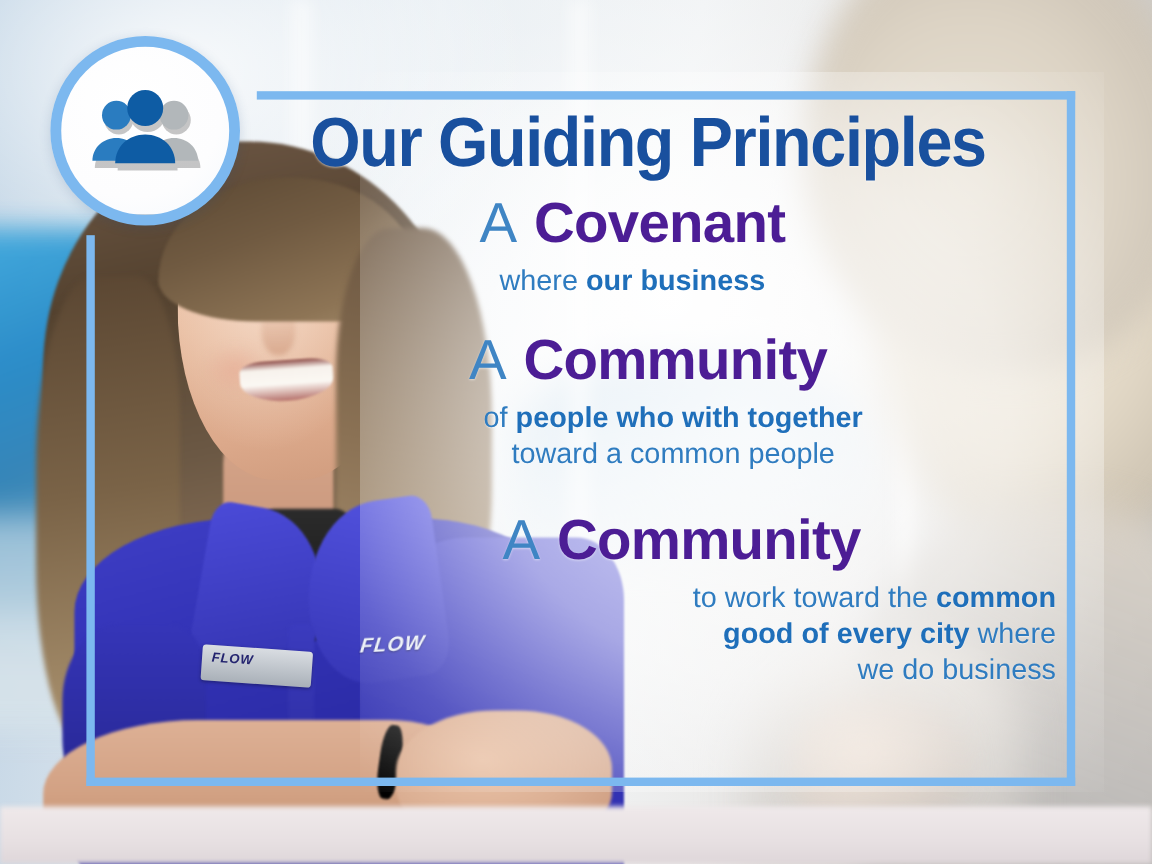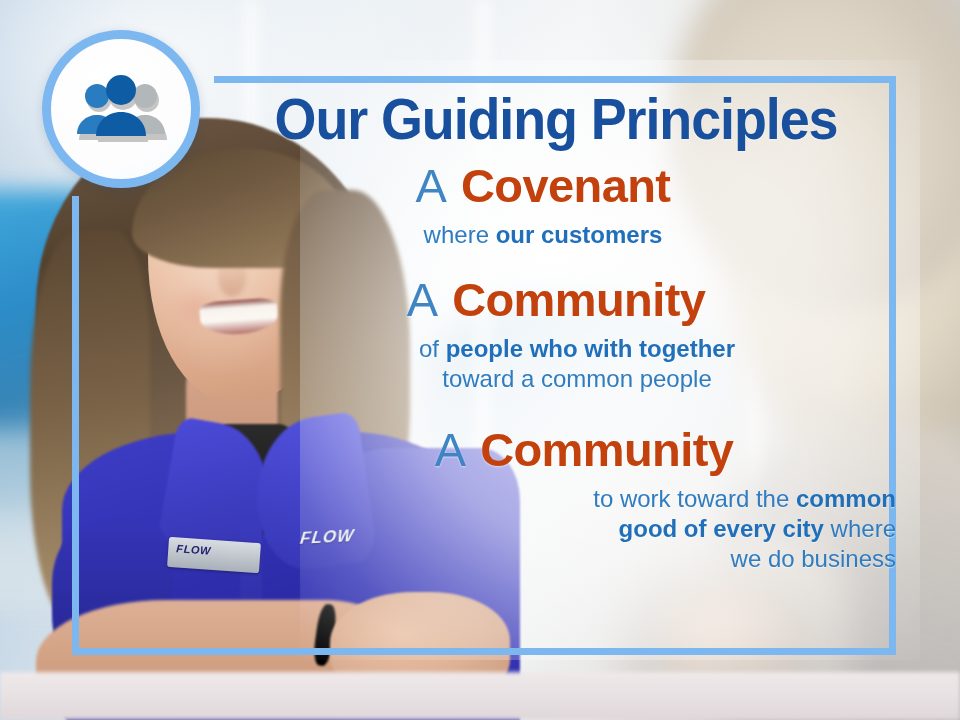--- a/index.html
+++ b/index.html
@@ -351,21 +351,21 @@
     background: radial-gradient(circle at 42% 36%, #ffffff 0%, #fdfdfe 62%, #f4f8fc 100%);
     border: 9px solid #7cb8ef;
     box-shadow: 0 2px 10px rgba(40,80,130,.18);
     display: flex; align-items: center; justify-content: center;
   }
   .people-icon { display: block; }
 
   
   .text-col {
     position: absolute;
-    left: 216px; top: 86px;
+    left: 200px; top: 86px;
     width: 680px;
     text-align: center;
   }
 
   .title {
     font-family: "Liberation Sans", sans-serif;
     font-weight: 700;
     font-size: 58px;
     line-height: 66px;
     letter-spacing: -1.2px;
@@ -381,21 +381,21 @@
 
   .head {
     font-family: "Liberation Sans", sans-serif;
     font-size: 47px;
     line-height: 56px;
     color: #2478bf;
     white-space: nowrap;
     text-shadow: 0 1px 2px rgba(255,255,255,.5);
   }
   .head .art { font-weight: 400; color: #3f85c4; letter-spacing: 1px; }
-  .head .key { font-weight: 700; color: #c2410c; letter-spacing: -.6px; }
+  .head .key { font-weight: 700; color: #4c1d95; letter-spacing: -.6px; }
 
   .sub {
     font-family: "Liberation Sans", sans-serif;
     font-size: 24px;
     line-height: 30px;
     color: #2f7cc0;
     margin-top: 6px;
     text-shadow: 0 1px 1px rgba(255,255,255,.5);
   }
   .sub b { font-weight: 700; color: #1f6fba; }
@@ -488,21 +488,21 @@
       <path d="M23 62c0-14 11-24 25-24s25 10 25 24z" fill="#0e5ca4"></path>
     </svg>
   </div>
 
   <div class="text-col">
 
     <div class="title">Our Guiding Principles</div>
 
     <div class="block b1">
       <div class="head"><span class="art">A</span>&nbsp;<span class="key">Covenant</span></div>
-      <div class="sub"><span>where </span><b>our customers</b></div>
+      <div class="sub"><span>where </span><b>our business</b></div>
     </div>
 
     <div class="block b2">
       <div class="head"><span class="art">A</span>&nbsp;<span class="key">Community</span></div>
       <div class="sub"><span>of </span><b>people who with together</b><br><span>toward a common people</span></div>
     </div>
 
     <div class="block b3">
       <div class="head"><span class="art">A</span>&nbsp;<span class="key">Community</span></div>
       <div class="sub"><span>to work toward the </span><b>common</b><br><b>good of every city</b><span> where</span><br><span>we do business</span></div>

